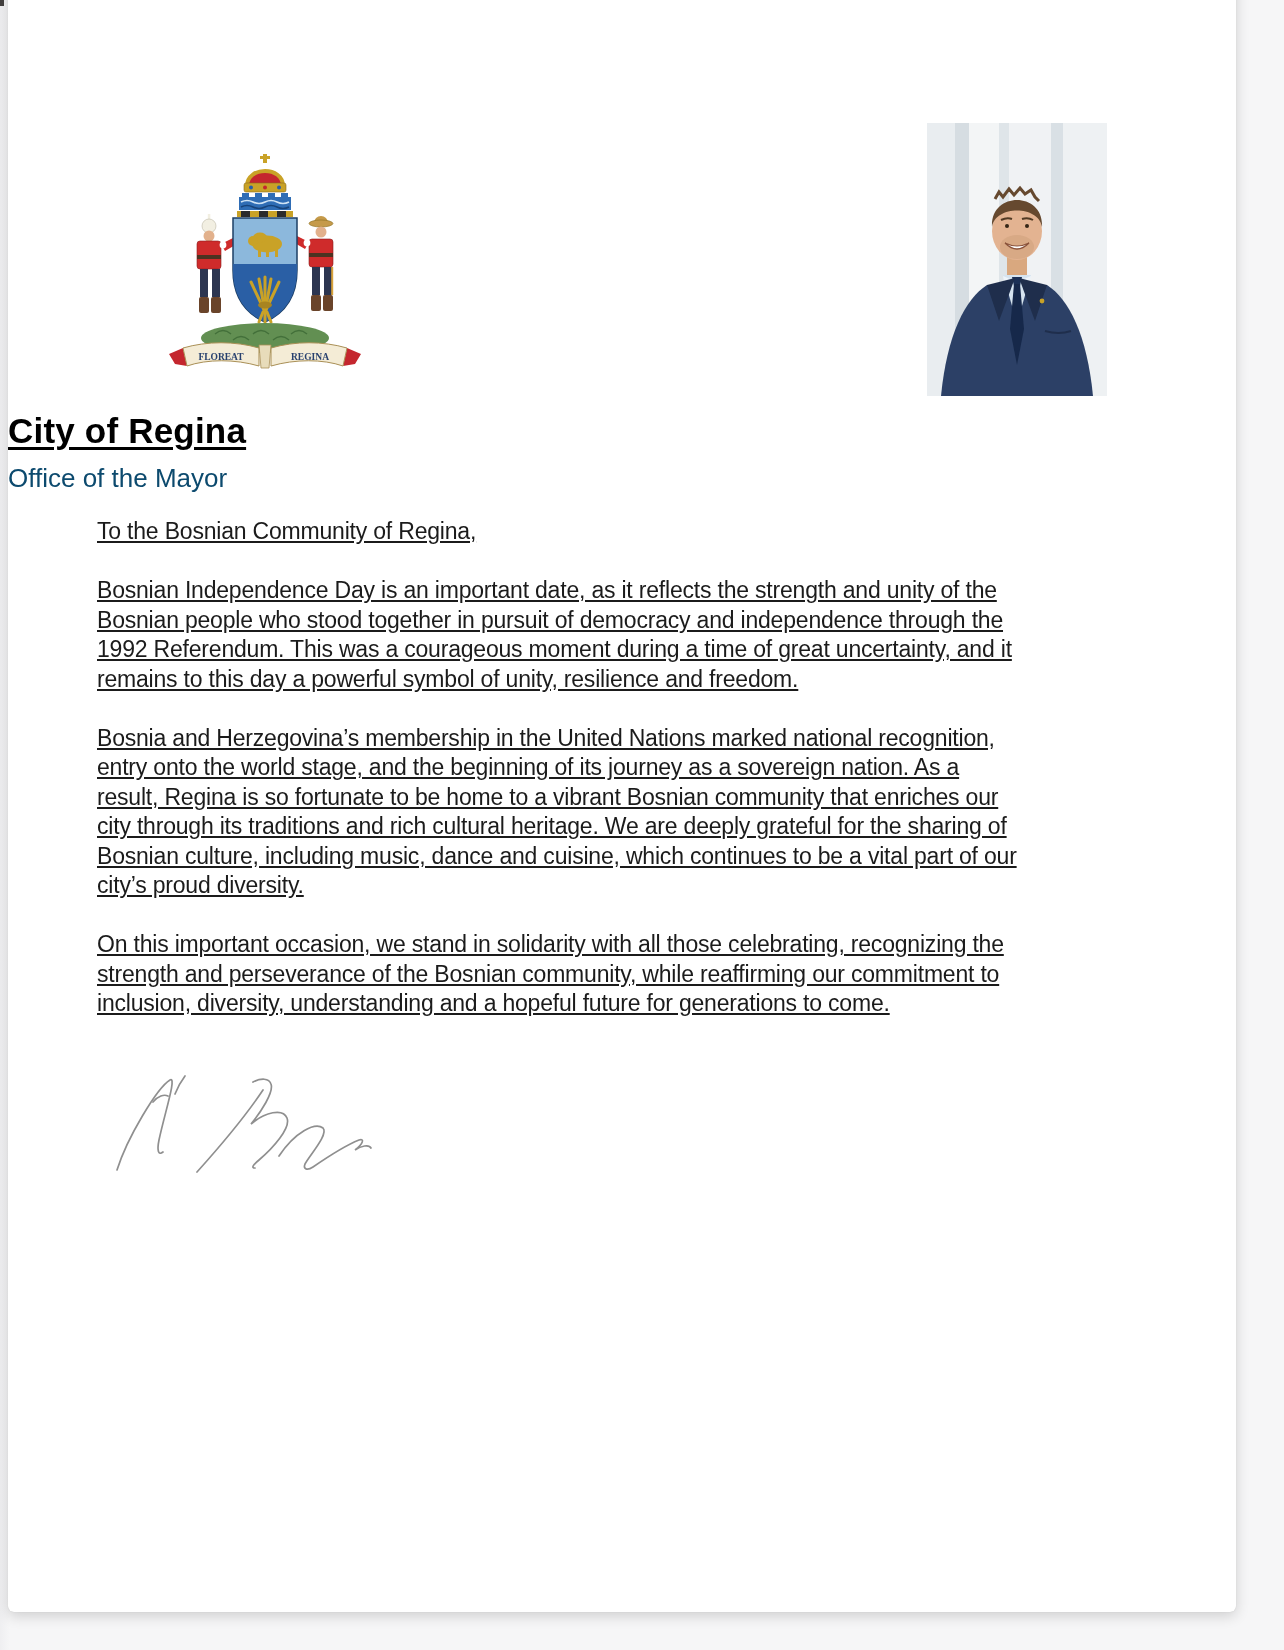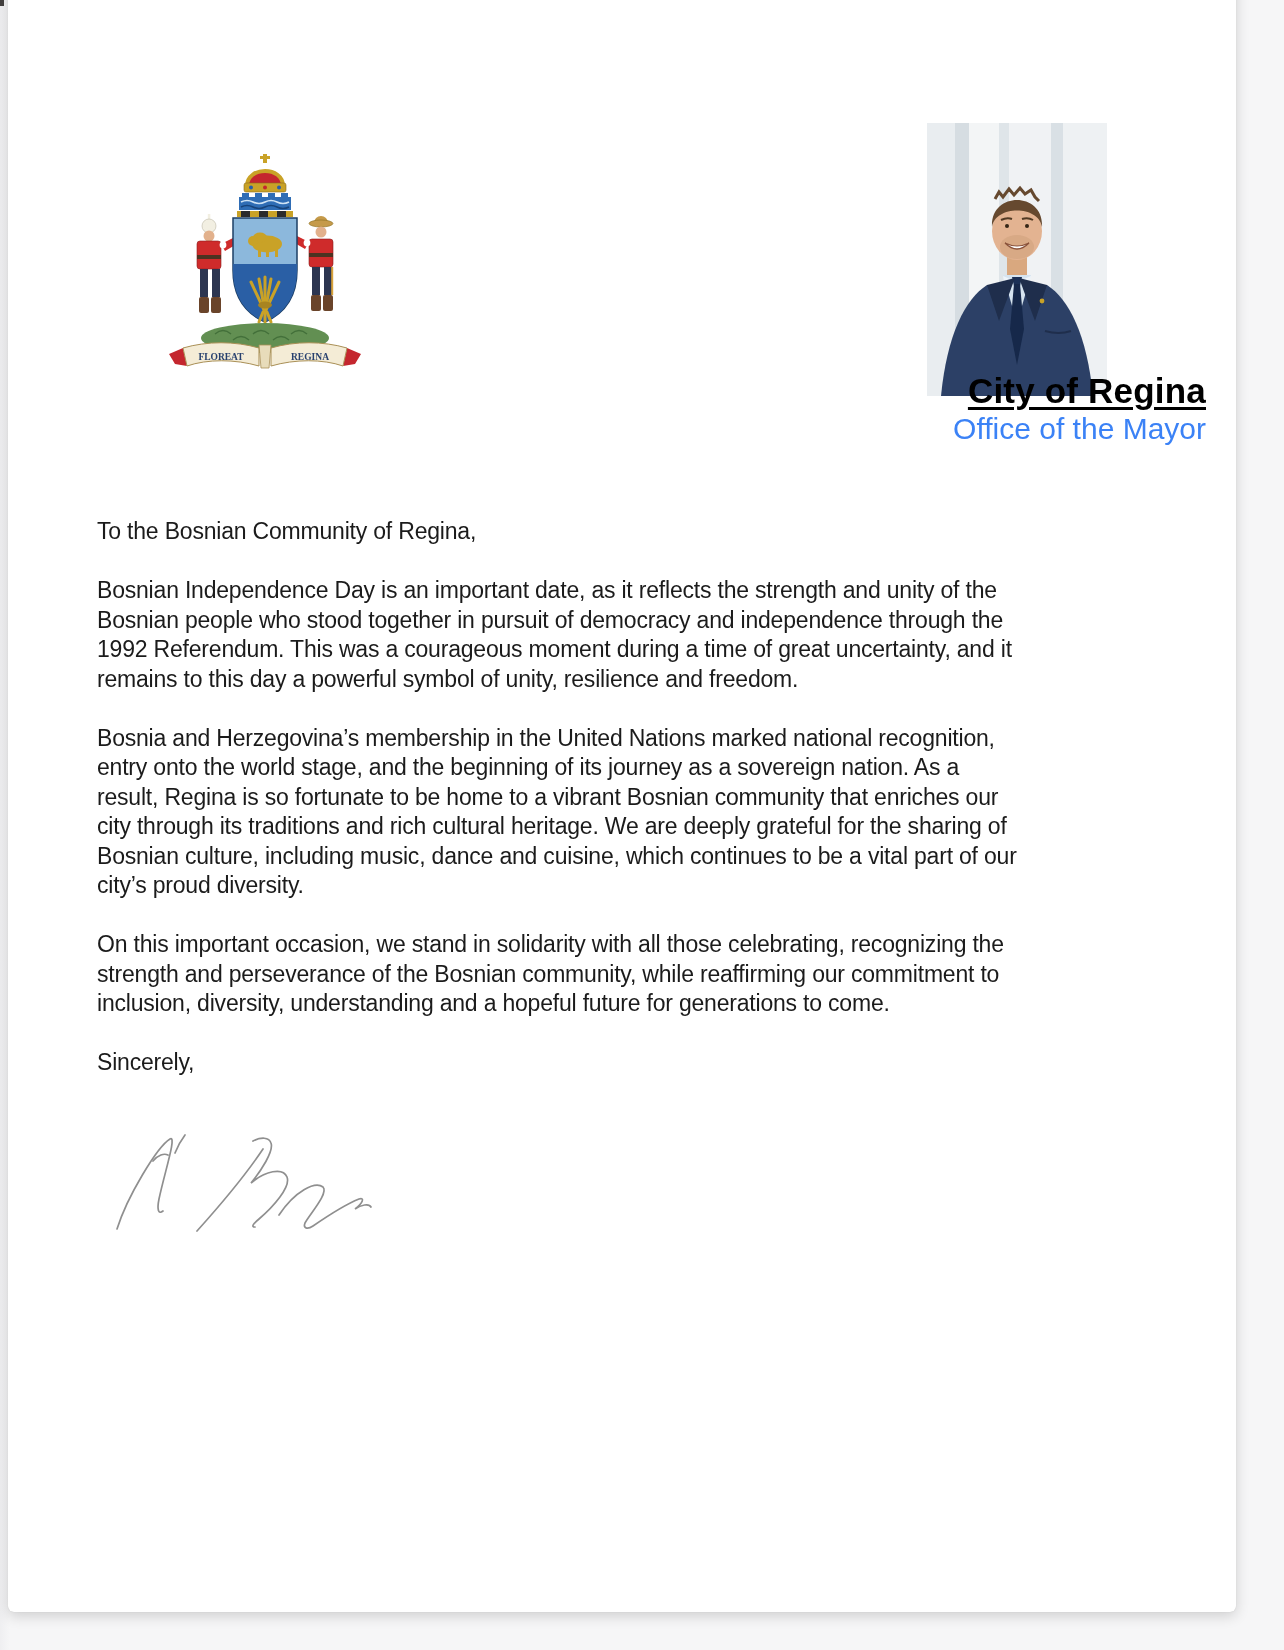--- a/index.html
+++ b/index.html
@@ -13,31 +13,31 @@
     position:absolute;left:8px;top:-20px;width:1228px;height:1632px;
     background:#ffffff;
     border-radius:0 0 6px 6px;
     box-shadow:0 4px 14px rgba(0,0,0,.16),0 0 1px rgba(0,0,0,.18);
   }
   .corner-artifact{
     position:absolute;left:0;top:0;width:4px;height:6px;background:#23201f;opacity:.85;
   }
   .crest{position:absolute;left:155px;top:172px;width:205px;height:235px;}
   .photo{position:absolute;left:919px;top:143px;width:180px;height:273px;}
-  .title-block{position:absolute;left:0;top:392px;width:1154px;text-align:right;color:#000;padding-left:44px;}
+  .title-block{position:absolute;left:0;top:432px;width:1154px;text-align:left;color:#000;}
   .doc-title{
     font-size:35px;font-weight:700;line-height:38px;letter-spacing:.2px;
     text-decoration:underline;text-decoration-thickness:3px;text-underline-offset:4px;
   }
-  .doc-subtitle{font-size:30px;font-weight:400;line-height:33px;margin-top:2px;color:#3b82f6;}
+  .doc-subtitle{font-size:26px;font-weight:400;line-height:33px;margin-top:12px;color:#0c4a6e;}
   .text-col{
     position:absolute;left:89px;top:537px;width:1090px;
     font-size:23px;line-height:29.5px;letter-spacing:-0.2px;color:#1b1b1b;
   }
-  .text-col p{margin:0 0 29.5px 0;white-space:pre-line;}
+  .text-col p{margin:0 0 29.5px 0;white-space:pre-line;text-decoration:underline;}
   .closing{margin-bottom:0 !important;}
   .signature-wrap{margin:49px 0 0 6px;width:300px;height:110px;}
   .signer{margin-top:43px;line-height:32px;white-space:pre-line;}
   svg{display:block;}
 </style>
 </head>
 <body>
 
 <div class="page">
 
@@ -174,21 +174,20 @@
 remains to this day a powerful symbol of unity, resilience and freedom.</p>
     <p>Bosnia and Herzegovina’s membership in the United Nations marked national recognition,
 entry onto the world stage, and the beginning of its journey as a sovereign nation. As a
 result, Regina is so fortunate to be home to a vibrant Bosnian community that enriches our
 city through its traditions and rich cultural heritage. We are deeply grateful for the sharing of
 Bosnian culture, including music, dance and cuisine, which continues to be a vital part of our
 city’s proud diversity.</p>
     <p>On this important occasion, we stand in solidarity with all those celebrating, recognizing the
 strength and perseverance of the Bosnian community, while reaffirming our commitment to
 inclusion, diversity, understanding and a hopeful future for generations to come.</p>
-    <p class="closing">Sincerely,</p>
 
     <svg class="signature-wrap" viewBox="0 0 300 110" xmlns="http://www.w3.org/2000/svg" aria-hidden="true">
       <g stroke="#8f8f8f" stroke-width="1.7" fill="none" stroke-linecap="round">
         <path d="M14,102 C24,70 54,20 67,12 C74,8 62,44 56,72 C54,82 55,88 60,84"></path>
         <path d="M72,26 C75,18 79,12 82,8"></path>
         <path d="M50,34 C55,28 61,26 65,28"></path>
         <path d="M150,14 C158,10 166,10 168,16 C171,24 158,44 148,56 C162,44 180,40 184,50 C188,60 170,80 156,92 C150,97 148,100 152,100"></path>
         <path d="M160,22 C140,52 112,84 94,104"></path>
         <path d="M176,88 C192,64 212,54 220,60 C226,66 206,88 202,96 C200,101 204,103 210,99 C226,88 246,76 256,72 C262,70 260,76 252,82 C258,78 266,76 268,80"></path>
       </g>

